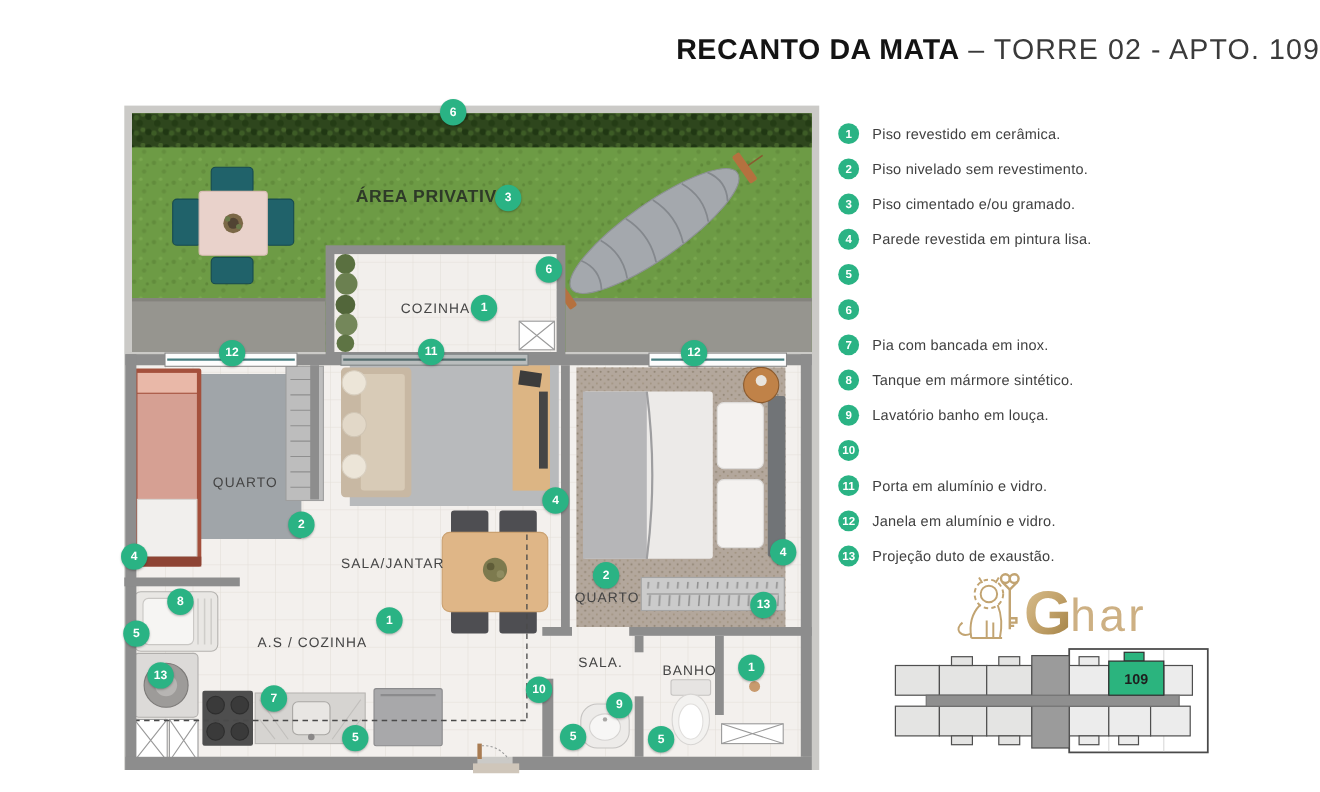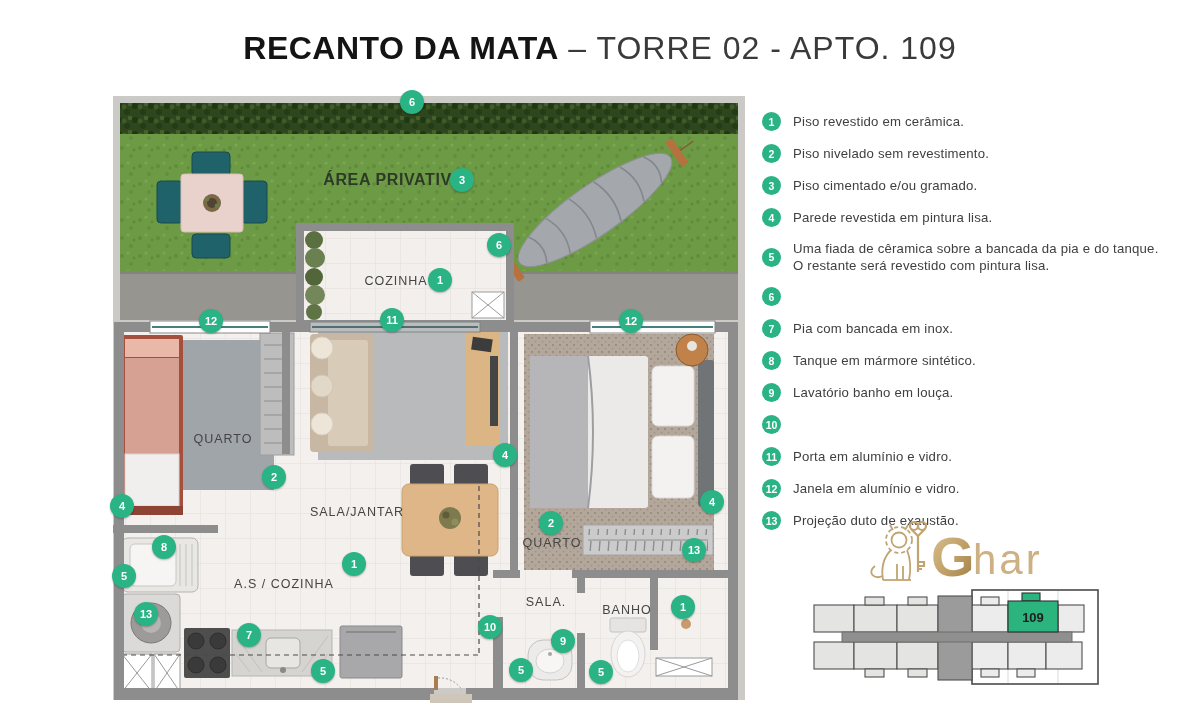--- a/index.html
+++ b/index.html
@@ -1,22 +1,22 @@
 <!DOCTYPE html>
 <html><head>
 <meta charset="utf-8">
 <style>
   html,body{margin:0;padding:0;}
   body{
     width:1200px;height:720px;position:relative;background:#ffffff;
     font-family:"Liberation Sans",sans-serif;overflow:hidden;
   }
   
-  .title{position:absolute;top:30px;left:0;width:1200px;text-align:center;
-    font-size:32px;color:#3e3e3e;letter-spacing:.5px;white-space:nowrap;}
+  .title{position:absolute;top:30px;left:0;width:1200px;text-align:right;
+    font-size:26px;color:#3e3e3e;letter-spacing:.5px;white-space:nowrap;}
   .title .title-bold{font-weight:bold;color:#141414;}
   .title .title-rest{font-weight:normal;color:#3a3a3a;letter-spacing:1px;}
   
   .plan{position:absolute;left:100px;top:88px;width:645px;height:615px;}
   .plan svg{position:absolute;left:0;top:0;}
   .overlay{position:absolute;left:0;top:0;width:645px;height:615px;}
   .room-label{position:absolute;transform:translate(-50%,-50%);
     font-size:12.5px;color:#454545;letter-spacing:1px;white-space:nowrap;}
   .room-label.garden{color:#2e3a28;font-weight:bold;letter-spacing:.6px;font-size:16px;}
   .marker{position:absolute;width:24px;height:24px;border-radius:50%;
@@ -292,22 +292,20 @@
     <div class="legend-row">
       <span class="badge">3</span>
       <span class="legend-text">Piso cimentado e/ou gramado.</span>
     </div>
     <div class="legend-row">
       <span class="badge">4</span>
       <span class="legend-text">Parede revestida em pintura lisa.</span>
     </div>
     <div class="legend-row">
       <span class="badge">5</span>
-      <span class="legend-text">Uma fiada de cêramica sobre a bancada da pia e do tanque.
-O restante será revestido com pintura lisa.</span>
     </div>
     <div class="legend-row">
       <span class="badge">6</span>
     </div>
     <div class="legend-row">
       <span class="badge">7</span>
       <span class="legend-text">Pia com bancada em inox.</span>
     </div>
     <div class="legend-row">
       <span class="badge">8</span>

